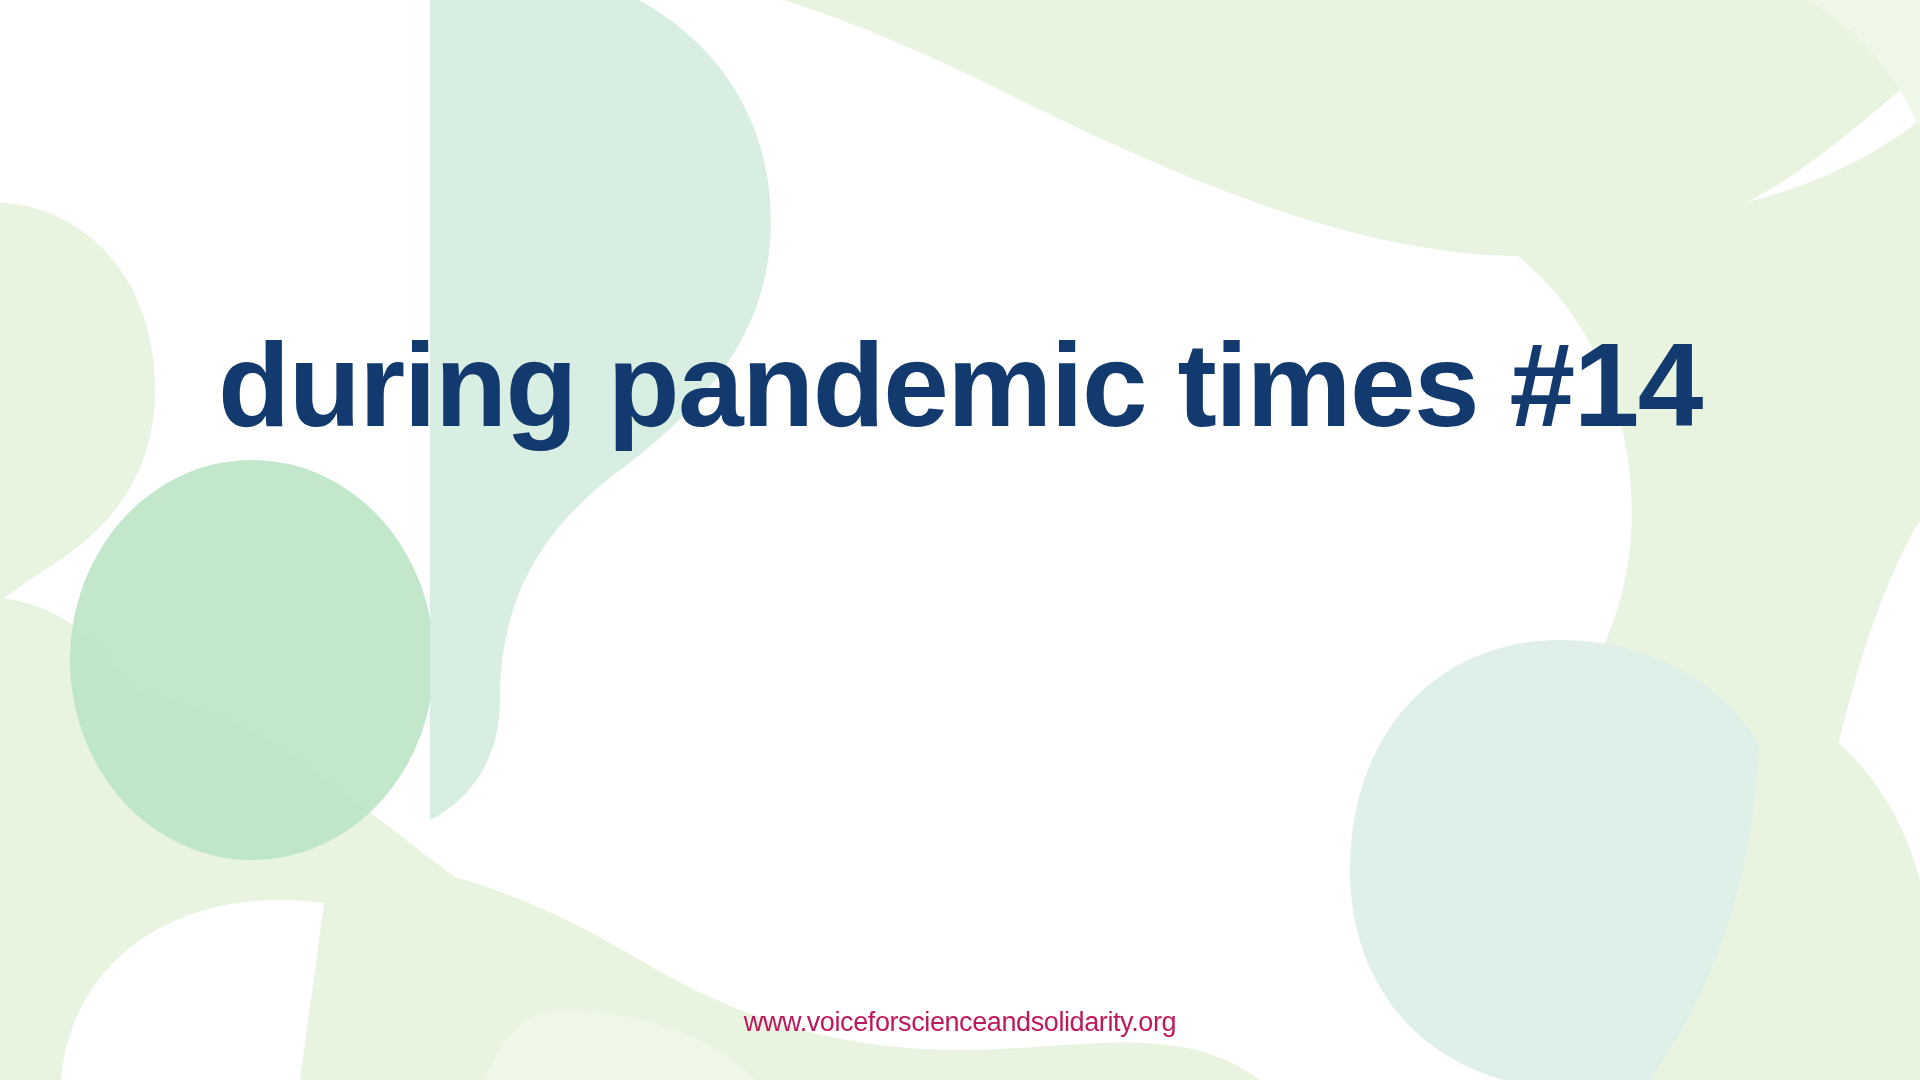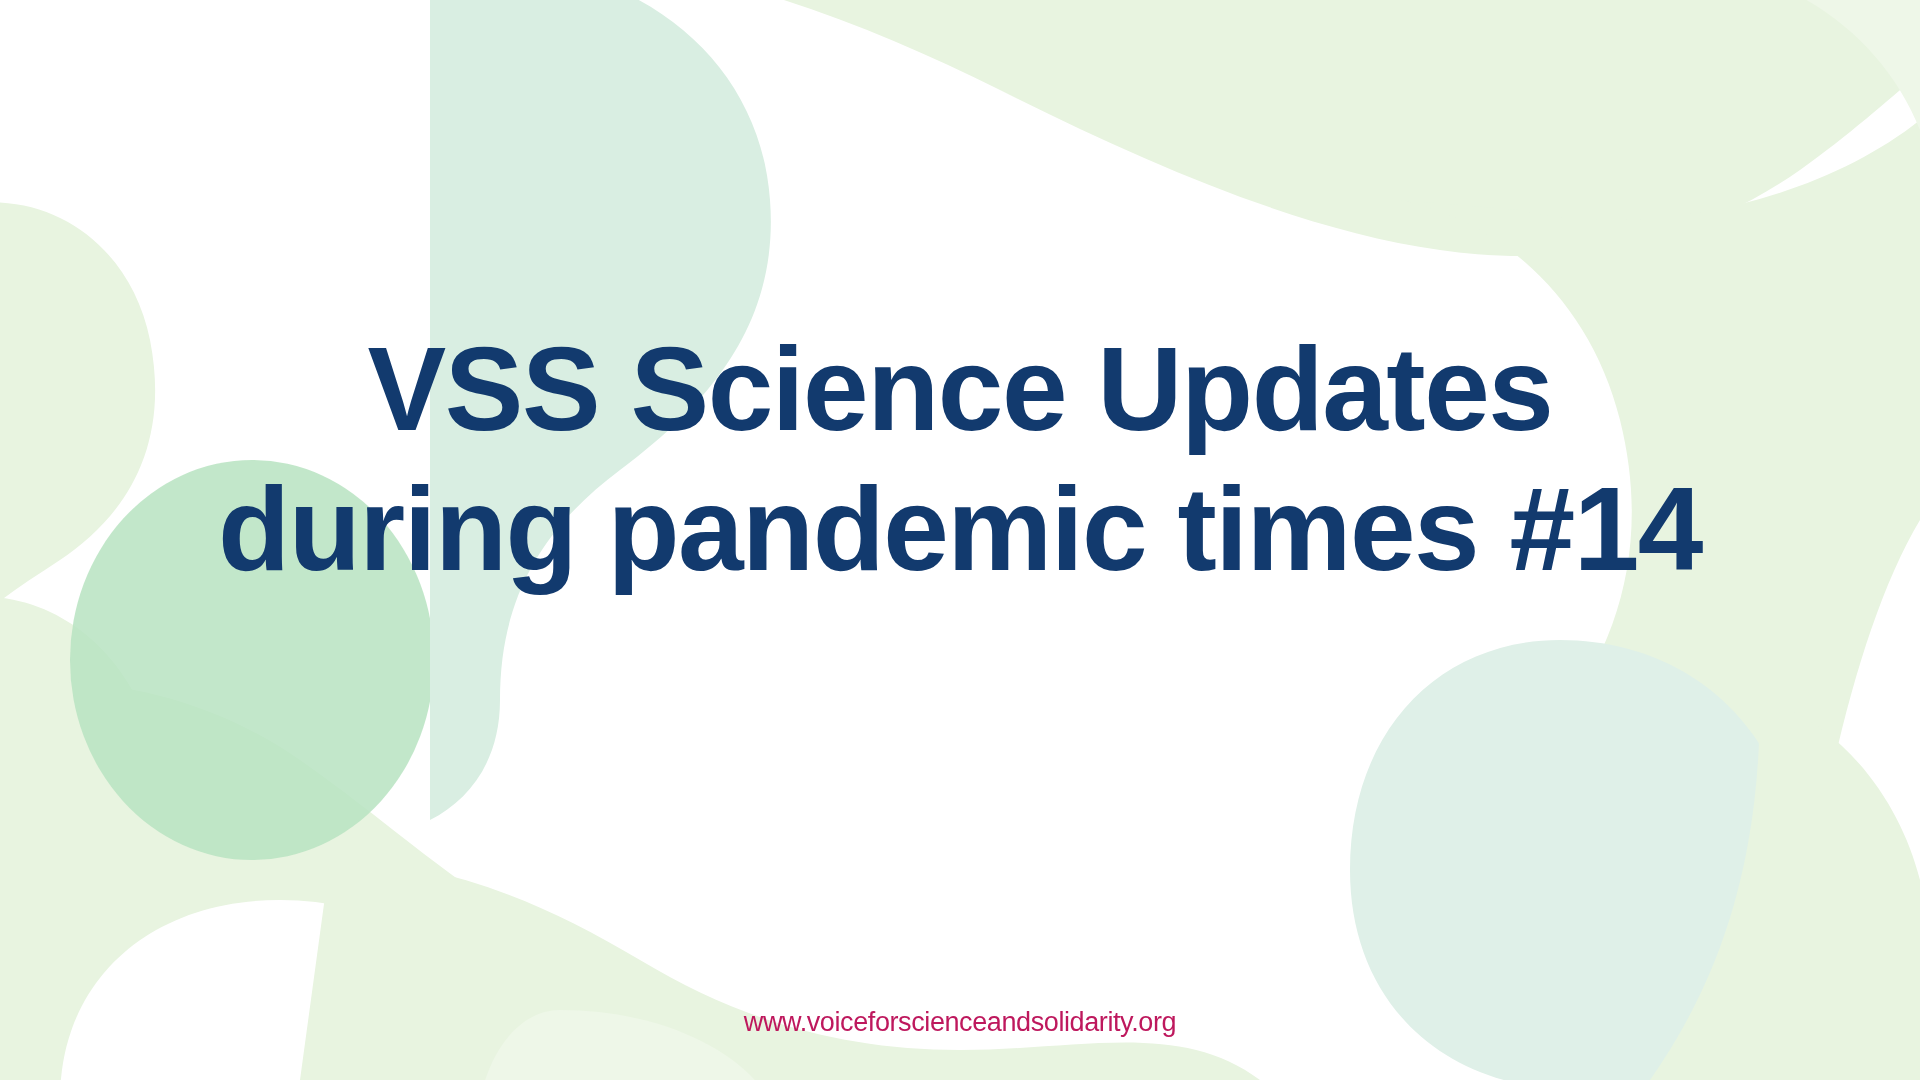--- a/index.html
+++ b/index.html
@@ -149,21 +149,20 @@
              L 300 1080 Z"></path>
 
     <path fill="#eef7e8" d="M 560 1010
              C 660 1010, 740 1050, 770 1100
              L 480 1100
              C 490 1050, 520 1010, 560 1010 Z"></path>
 
   </svg>
 
   <div id="title-block">
-    <span class="title-line" id="title-line-1">VSS Science Updates</span>
     <span class="title-line" id="title-line-2">during pandemic times #14</span>
   </div>
 
   <div id="footer">
     <span id="footer-url">www.voiceforscienceandsolidarity.org</span>
   </div>
 
 </div>
 
 </body></html>

